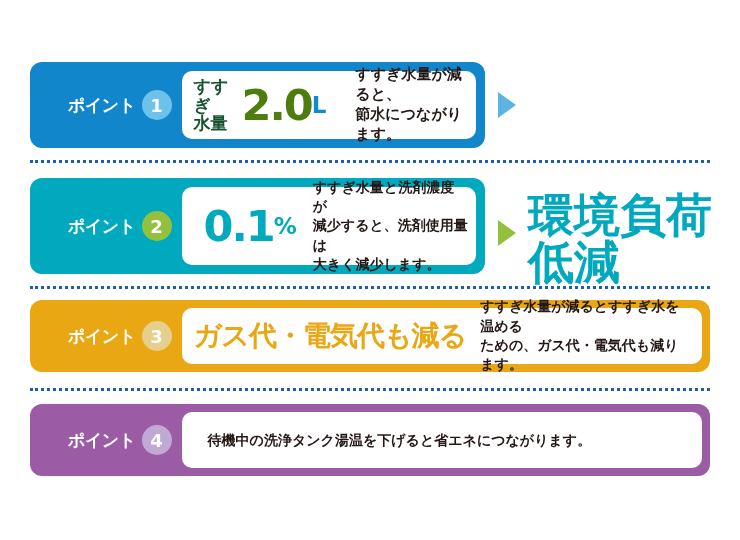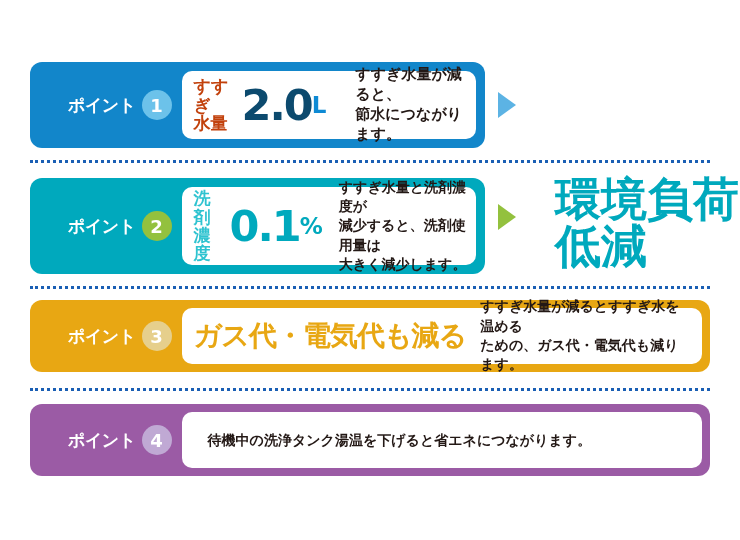--- a/index.html
+++ b/index.html
@@ -138,22 +138,22 @@
     margin-left: 30px;
     padding: 9px 9px 9px 0;
   }
   #row1 .point-word { font-size: 17px; }
   #row1 .point-num {
     width: 30px; height: 30px;
     background: #6cc2ea;
     font-size: 18px;
   }
   #row1 .card { flex: 1 1 auto; height: 68px; padding: 0 10px 0 12px; }
-  #row1 .metric-label { color: #c2410c; font-size: 17px; }
-  #row1 .metric-value { color: #0c4a6e; font-size: 43px; }
+  #row1 .metric-label { color: #14532d; font-size: 17px; }
+  #row1 .metric-value { color: #4d7c0f; font-size: 43px; }
   #row1 .metric-unit { color: #0e8ad4; font-size: 23px; }
   #row1 .desc { font-size: 15px; margin-left: 29px; }
 
   
   #row2 { top: 178px; height: 96px; }
   #row2 .bar {
     background: #00a9bd;
     width: 455px;
     height: 96px;
     margin-left: 30px;
@@ -252,31 +252,29 @@
 
   <div class="divider" id="div1"></div>
 
   <div class="point-row" id="row2">
     <div class="bar">
       <div class="point-tag">
         <span class="point-word">ポイント</span>
         <span class="point-num">2</span>
       </div>
       <div class="card">
-        <span class="metric-label" style="white-space:pre-line;">洗剤
-濃度</span>
         <span class="metric-value" style="margin-left:10px;">0.1</span>
         <span class="metric-unit">%</span>
         <span class="desc">すすぎ水量と洗剤濃度が
 減少すると、洗剤使用量は
 大きく減少します。</span>
       </div>
     </div>
   </div>
-  <div class="outcome" style="left:498px; top:176px; height:100px; align-items:flex-start;gap:27px;">
+  <div class="outcome" style="left:498px; top:192px; height:100px; align-items:flex-start;">
     <span class="arrow" style="border-left:18px solid #93c13e; margin-top:28px;"></span>
     <span class="outcome-text" style="color:#00a9bd; font-size:46px; letter-spacing:0;">環境負荷
 低減</span>
   </div>
 
   <div class="divider" id="div2"></div>
 
   <div class="point-row" id="row3">
     <div class="bar">
       <div class="point-tag">

